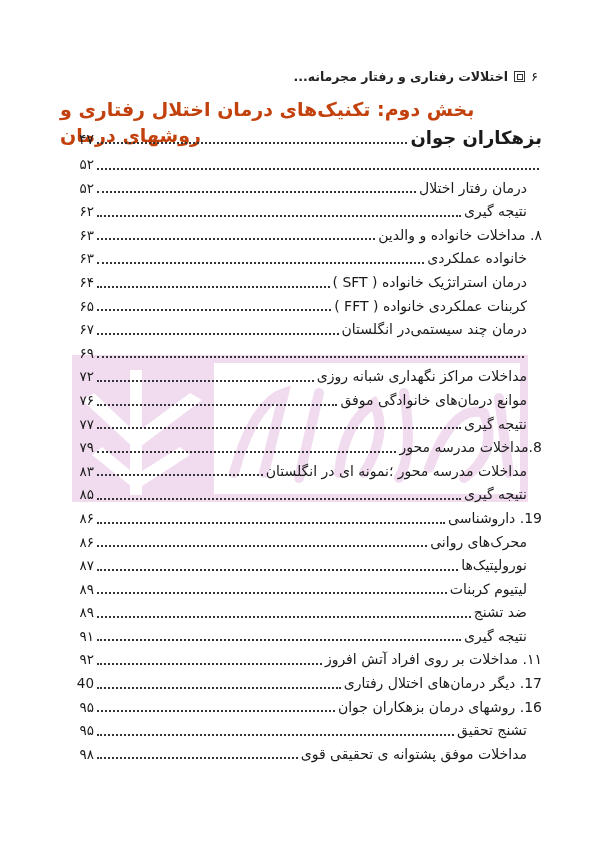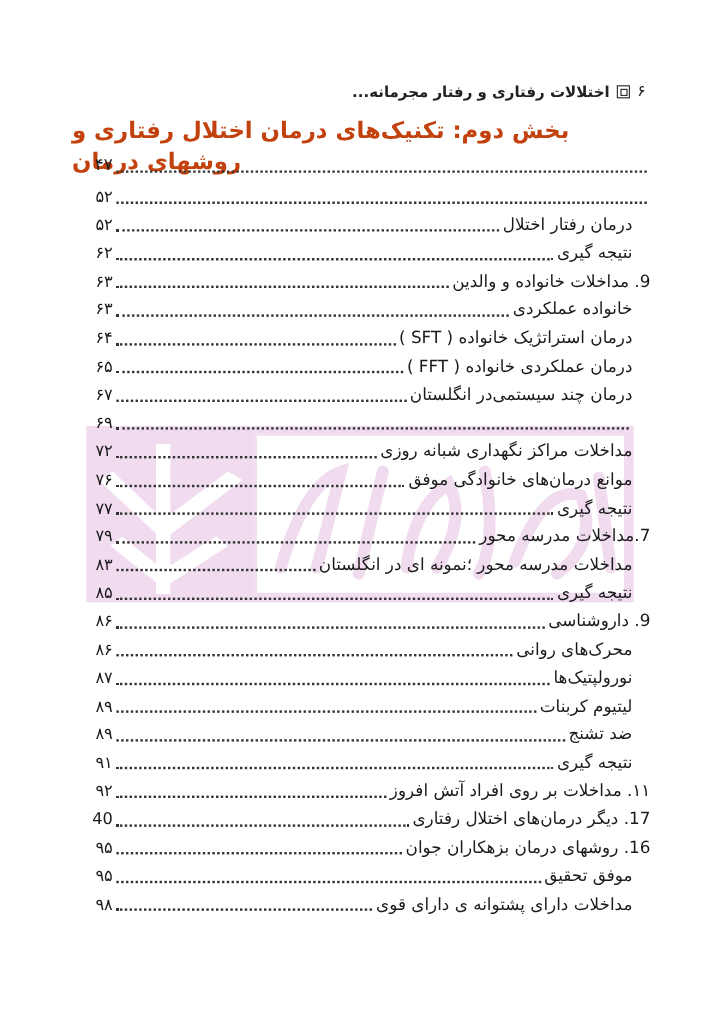--- a/index.html
+++ b/index.html
@@ -110,55 +110,56 @@
       </svg>
     </div>
   </div>
 
   <div class="section-title">
     <div>بخش دوم: تکنیک‌های درمان اختلال رفتاری و روشهای درمان</div>
   </div>
 
   <div class="toc">
     <div class="toc-row title-row">
+      <span class="label">بزهکاران جوان</span>
       <span class="dots"></span>
       <span class="pg">۴۷</span>
     </div>
     <div id="toc-rows">
         <div class="toc-row">
           <span class="dots"></span>
           <span class="pg">۵۲</span>
         </div>
         <div class="toc-row sub">
           <span class="label">درمان رفتار اختلال</span>
           <span class="dots"></span>
           <span class="pg">۵۲</span>
         </div>
         <div class="toc-row sub">
           <span class="label">نتیجه گیری</span>
           <span class="dots"></span>
           <span class="pg">۶۲</span>
         </div>
         <div class="toc-row">
-          <span class="label">9. مداخلات خانواده و والدین</span>
+          <span class="label">۸. مداخلات خانواده و والدین</span>
           <span class="dots"></span>
           <span class="pg">۶۳</span>
         </div>
         <div class="toc-row sub">
           <span class="label">خانواده عملکردی</span>
           <span class="dots"></span>
           <span class="pg">۶۳</span>
         </div>
         <div class="toc-row sub">
           <span class="label">درمان استراتژیک خانواده ( SFT )</span>
           <span class="dots"></span>
           <span class="pg">۶۴</span>
         </div>
         <div class="toc-row sub">
-          <span class="label">درمان عملکردی خانواده ( FFT )</span>
+          <span class="label">کربنات عملکردی خانواده ( FFT )</span>
           <span class="dots"></span>
           <span class="pg">۶۵</span>
         </div>
         <div class="toc-row sub">
           <span class="label">درمان چند سیستمی‌در انگلستان</span>
           <span class="dots"></span>
           <span class="pg">۶۷</span>
         </div>
         <div class="toc-row sub">
           <span class="dots"></span>
@@ -173,36 +174,36 @@
           <span class="label">موانع درمان‌های خانوادگی موفق</span>
           <span class="dots"></span>
           <span class="pg">۷۶</span>
         </div>
         <div class="toc-row sub">
           <span class="label">نتیجه گیری</span>
           <span class="dots"></span>
           <span class="pg">۷۷</span>
         </div>
         <div class="toc-row">
-          <span class="label">7.مداخلات مدرسه محور</span>
+          <span class="label">8.مداخلات مدرسه محور</span>
           <span class="dots"></span>
           <span class="pg">۷۹</span>
         </div>
         <div class="toc-row sub">
           <span class="label">مداخلات مدرسه محور ؛نمونه ای در انگلستان</span>
           <span class="dots"></span>
           <span class="pg">۸۳</span>
         </div>
         <div class="toc-row sub">
           <span class="label">نتیجه گیری</span>
           <span class="dots"></span>
           <span class="pg">۸۵</span>
         </div>
         <div class="toc-row">
-          <span class="label">9. داروشناسی</span>
+          <span class="label">19. داروشناسی</span>
           <span class="dots"></span>
           <span class="pg">۸۶</span>
         </div>
         <div class="toc-row sub">
           <span class="label">محرک‌های روانی</span>
           <span class="dots"></span>
           <span class="pg">۸۶</span>
         </div>
         <div class="toc-row sub">
           <span class="label">نورولپتیک‌ها</span>
@@ -233,25 +234,25 @@
           <span class="label">17. دیگر درمان‌های اختلال رفتاری</span>
           <span class="dots"></span>
           <span class="pg">40</span>
         </div>
         <div class="toc-row">
           <span class="label">16. روشهای درمان بزهکاران جوان</span>
           <span class="dots"></span>
           <span class="pg">۹۵</span>
         </div>
         <div class="toc-row sub">
-          <span class="label">موفق تحقیق</span>
+          <span class="label">تشنج تحقیق</span>
           <span class="dots"></span>
           <span class="pg">۹۵</span>
         </div>
         <div class="toc-row sub">
-          <span class="label">مداخلات دارای پشتوانه ی دارای قوی</span>
+          <span class="label">مداخلات موفق پشتوانه ی تحقیقی قوی</span>
           <span class="dots"></span>
           <span class="pg">۹۸</span>
         </div>
       </div>
   </div>
 
 </div>
 
 </body></html>

